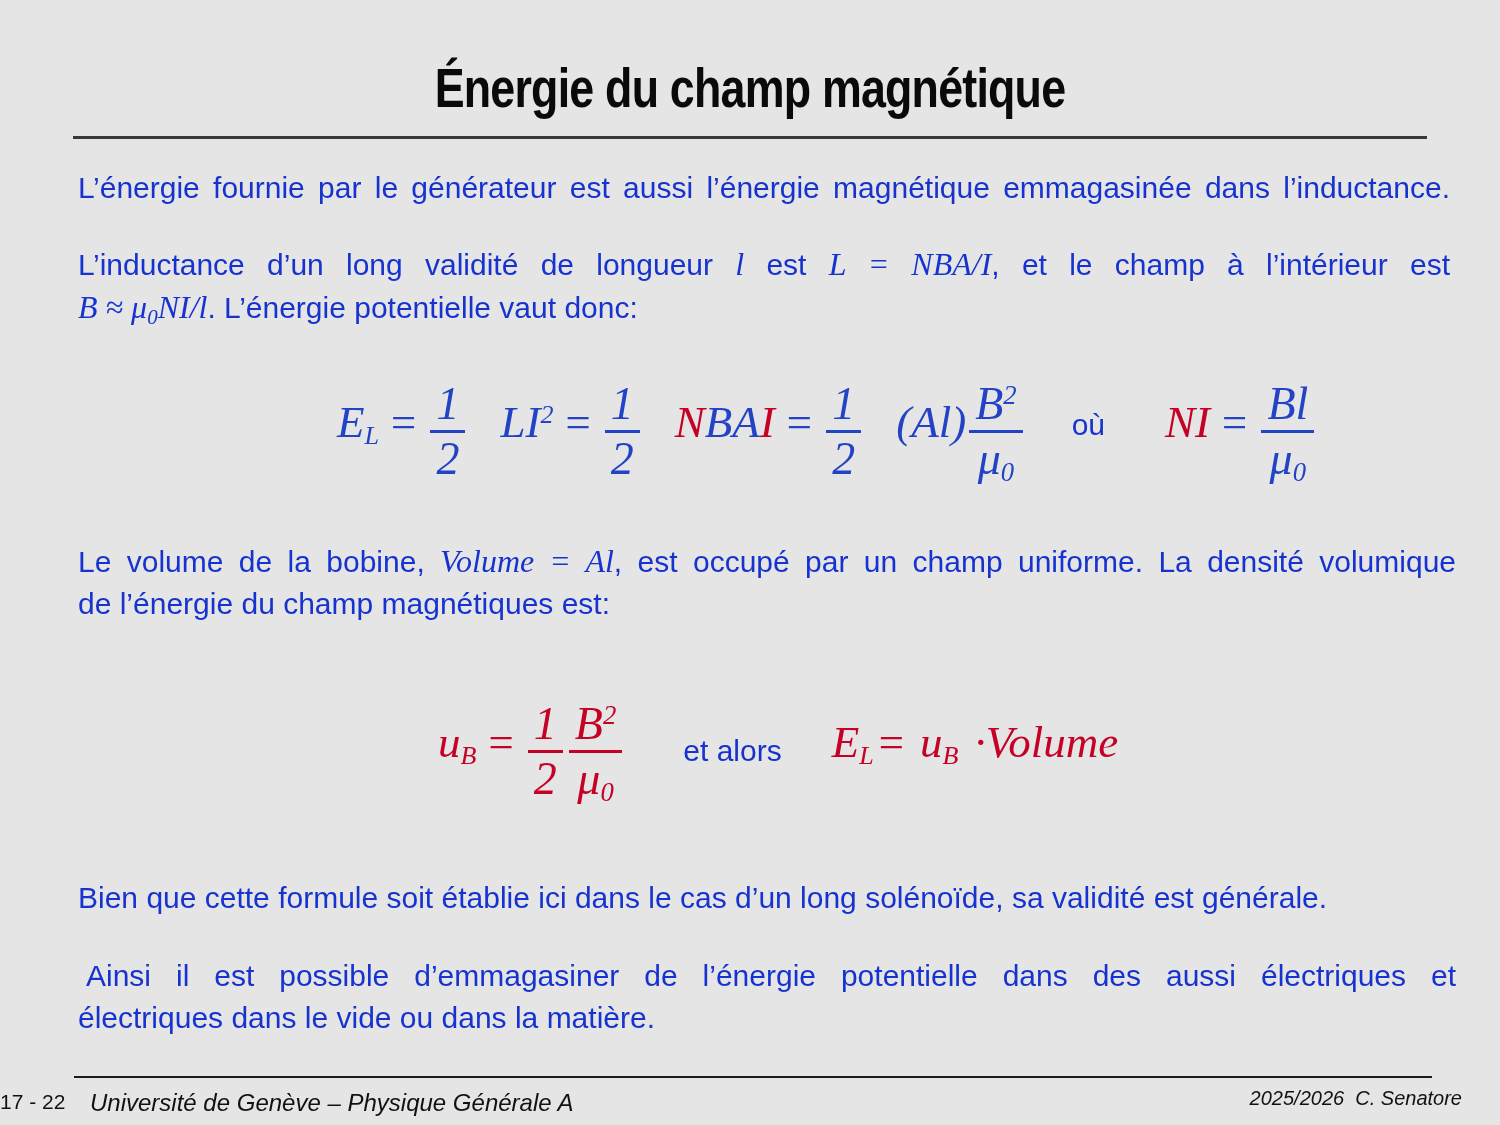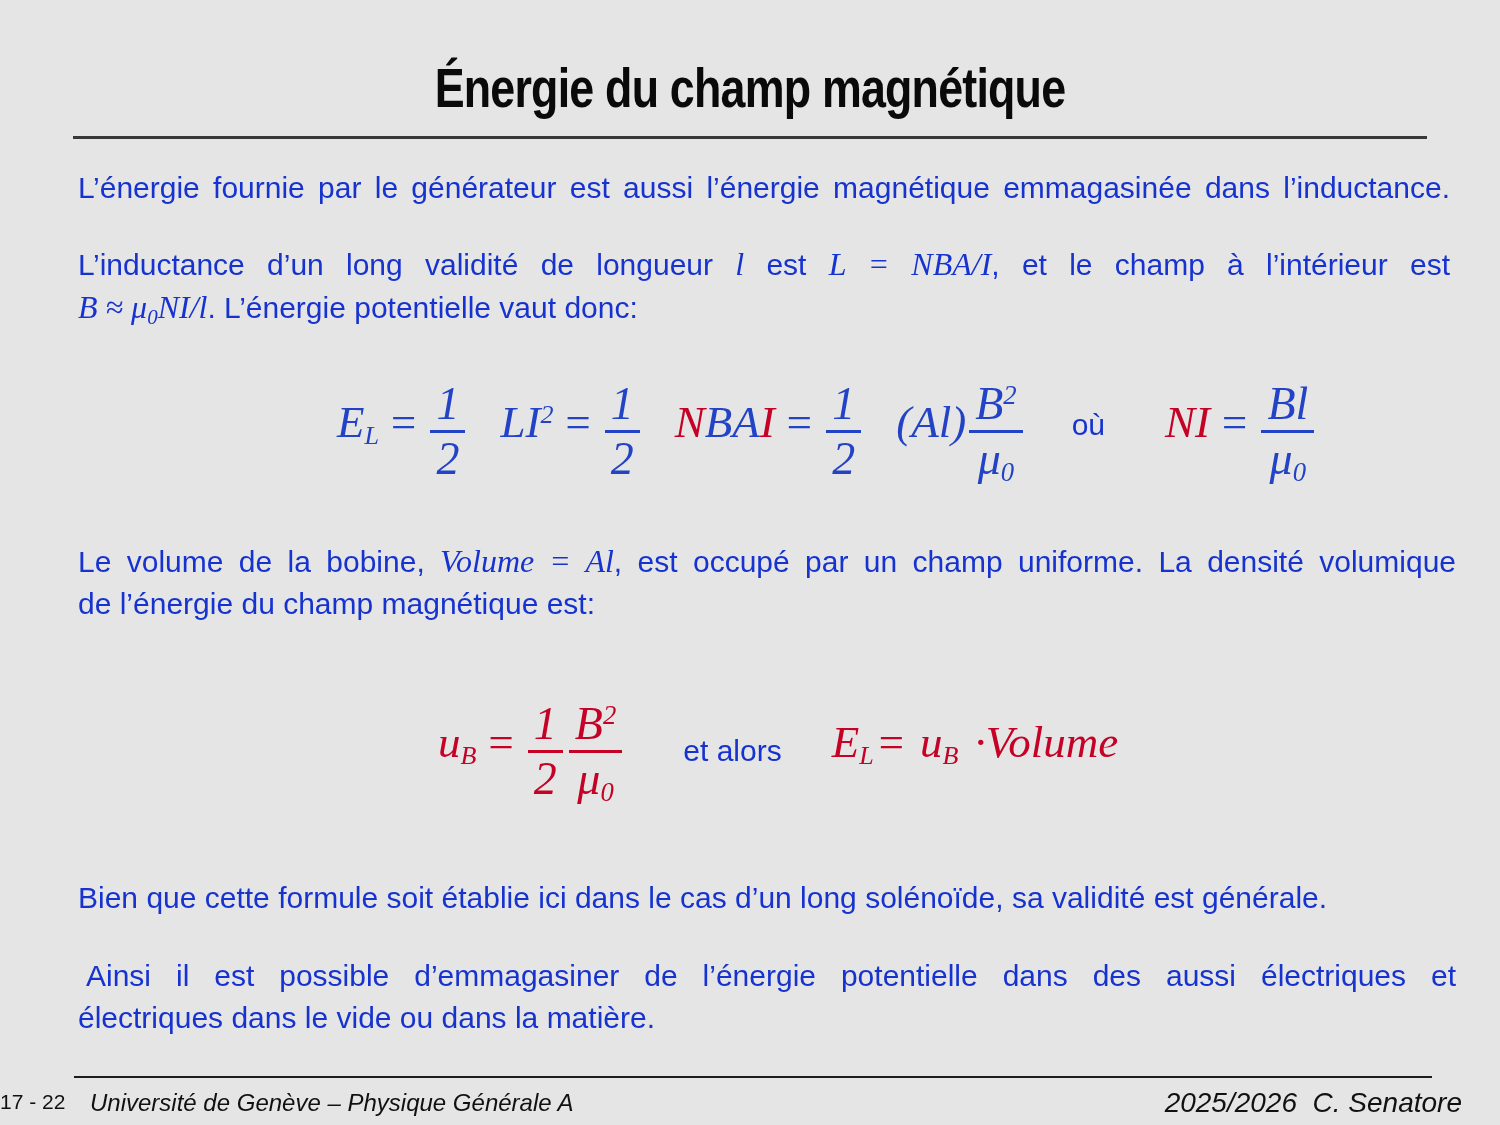--- a/index.html
+++ b/index.html
@@ -55,21 +55,21 @@
     font-style:normal;font-size:30px;color:var(--body-blue);transform:translateY(-5px);
   }
   .f-dot{margin-left:16px;}
   .mb{color:var(--math-blue);}
   .mr{color:var(--math-red);}
 
   
   .footer-rule{position:absolute;top:1076px;left:74px;width:1358px;height:2px;background:#1c1c1c;}
   .footer-left{position:absolute;top:1089px;left:90px;font-size:24px;font-style:italic;color:#111;}
   .footer-center{position:absolute;top:1090px;left:0;width:1500px;text-align:left;font-size:21px;color:#111;}
-  .footer-right{position:absolute;top:1087px;right:38px;font-size:28px;font-style:italic;color:#111;white-space:pre;}
+  .footer-right{position:absolute;top:1087px;right:38px;font-size:20px;font-style:italic;color:#111;white-space:pre;}
 </style>
 </head>
 <body>
 
 <div class="slide">
 
   <div class="title">Énergie du champ magnétique</div>
   <div class="title-rule"></div>
 
   <div class="para jline" style="top:167px">L’énergie fournie par le générateur est aussi l’énergie magnétique emmagasinée dans l’inductance.</div>
@@ -112,21 +112,21 @@
     <span class="f-main mb f-eq">=</span>
     <span class="frac mb">
         <span class="fr-num">Bl</span>
         <span class="fr-bar"></span>
         <span class="fr-den"><span>μ</span><sub>0</sub></span>
       </span>
   </div>
 
   <div class="para" style="top:540px;width:1378px">
     <div class="jline"><span>Le volume de la bobine, </span><span class="m">Volume = Al</span><span>, est occupé par un champ uniforme. La densité volumique</span></div>
-    <div><span>de l’énergie du champ magnétique est:</span></div>
+    <div><span>de l’énergie du champ magnétiques est:</span></div>
   </div>
 
   <div class="formula" style="top:698px;left:406px">
     <span class="f-main mr"><span>u</span><sub>B</sub></span>
     <span class="f-main mr f-eq">=</span>
     <span class="frac mr">
         <span class="fr-num">1</span>
         <span class="fr-bar"></span>
         <span class="fr-den">2</span>
       </span>

